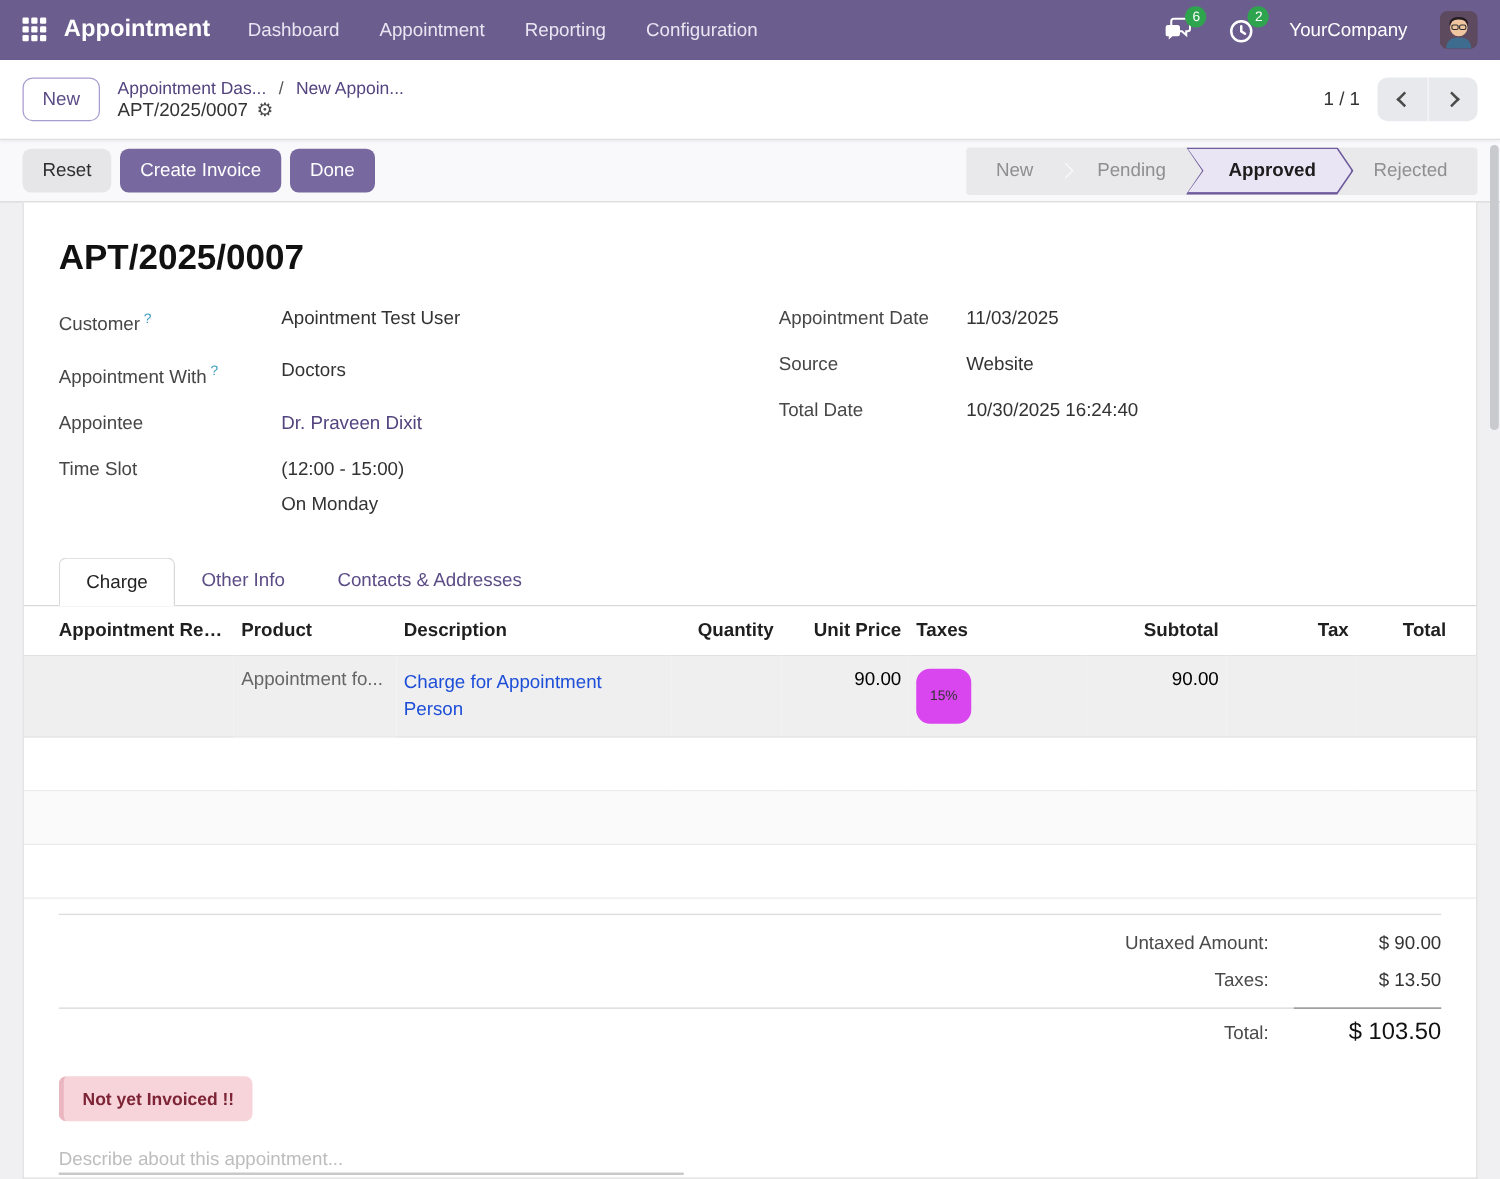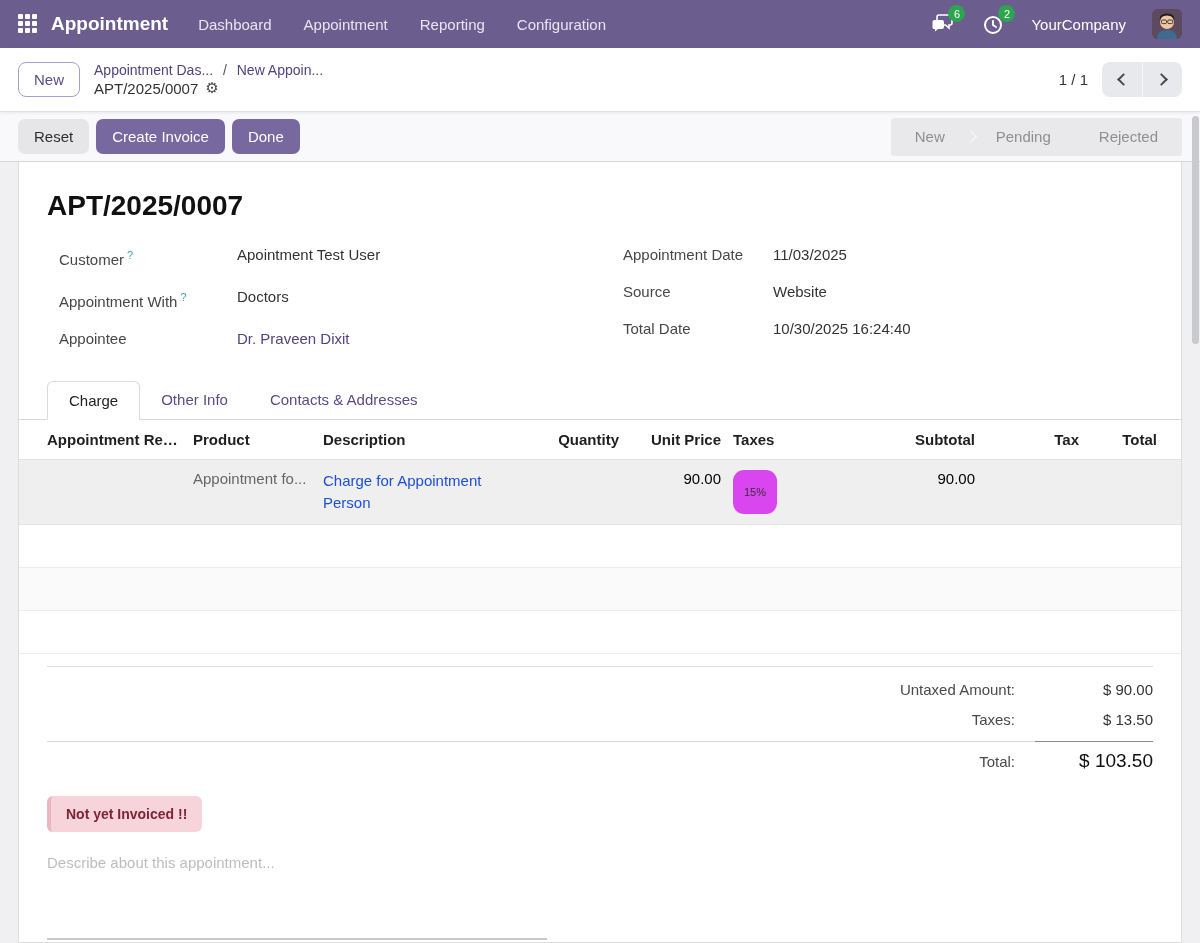--- a/index.html
+++ b/index.html
@@ -66,21 +66,21 @@
     clip-path:polygon(0 0, calc(100% - 13px) 0, 100% 50%, calc(100% - 13px) 100%, 0 100%, 13px 50%); }
   .stage-active::after { content:""; position:absolute; inset:1.5px; background:#eae5f4;
     clip-path:polygon(0 0, calc(100% - 12px) 0, 100% 50%, calc(100% - 12px) 100%, 0 100%, 12.5px 50%); }
   .stage-active span { position:relative; z-index:2; }
 
   
   .sheet { margin:0 18px; background:#fff; border:1px solid #dcdcdc; border-top:none;
     height:781px; padding-top:24px; position:relative; overflow:hidden; }
   .record-title { font-size:28px; font-weight:700; color:#111; padding:0 28px;
     margin:4px 0 22px; }
-  .fields { display:grid; grid-template-columns:1fr 1fr; column-gap:46px; padding:0 40px; }
+  .fields { display:grid; grid-template-columns:1fr 1fr; column-gap:46px; padding:0 28px; }
   .frow { display:grid; grid-template-columns:178px 1fr; margin-bottom:15px;
     font-size:15px; line-height:22px; }
   .fields .col-right .frow { grid-template-columns:150px 1fr; }
   .flabel { color:#474747; }
   .fvalue { color:#333; }
   .fvalue.link { color:#53437e; cursor:pointer; }
   .help-sup { color:#3f9dbd; font-size:11px; vertical-align:super; margin-left:3px; }
   .fvalue .line2 { margin-top:6px; }
 
   
@@ -209,20 +209,23 @@
 </div>
 
 <div class="actions-row">
   <button class="btn btn-secondary">Reset</button>
   <button class="btn btn-primary">Create Invoice</button>
   <button class="btn btn-primary">Done</button>
   <div class="statusbar">
     <div class="stage">New</div>
     <div class="stage-sep"></div>
     <div class="stage">Pending</div>
+    <div class="stage stage-active">
+      <span>Approved</span>
+    </div>
     <div class="stage">Rejected</div>
   </div>
 </div>
 
 <div class="sheet">
   <div class="record-title">APT/2025/0007</div>
 
   <div class="fields">
     <div class="col-left">
       <div class="frow">
@@ -233,20 +236,27 @@
       </div>
       <div class="frow">
         <div class="flabel">
           <span>Appointment With</span><sup class="help-sup">?</sup>
         </div>
         <div class="fvalue">Doctors</div>
       </div>
       <div class="frow">
         <div class="flabel">Appointee</div>
         <div class="fvalue link">Dr. Praveen Dixit</div>
+      </div>
+      <div class="frow">
+        <div class="flabel">Time Slot</div>
+        <div class="fvalue">
+          <div>(12:00 - 15:00)</div>
+          <div class="line2">On Monday</div>
+        </div>
       </div>
     </div>
     <div class="col-right">
       <div class="frow">
         <div class="flabel">Appointment Date</div>
         <div class="fvalue">11/03/2025</div>
       </div>
       <div class="frow">
         <div class="flabel">Source</div>
         <div class="fvalue">Website</div>

